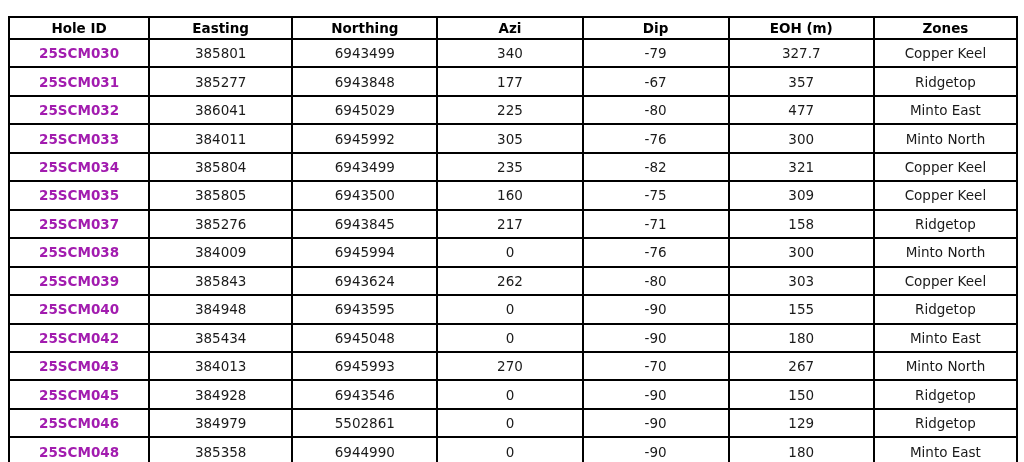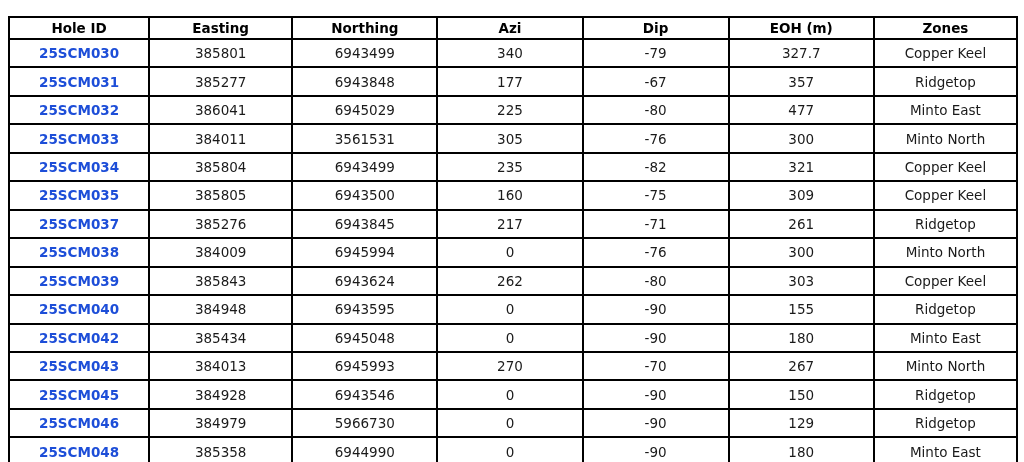--- a/index.html
+++ b/index.html
@@ -35,21 +35,21 @@
     padding: 2px 4px;
     overflow: hidden;
     white-space: nowrap;
   }
   table.drill-table th {
     font-weight: bold;
     color: #000000;
   }
   table.drill-table td.hole-id {
     font-weight: bold;
-    color: #1d4ed8;
+    color: #a21caf;
   }
   col.c-holeid  { width: 13.9%; }
   col.c-east    { width: 14.2%; }
   col.c-north   { width: 14.4%; }
   col.c-azi     { width: 14.4%; }
   col.c-dip     { width: 14.5%; }
   col.c-eoh     { width: 14.4%; }
   col.c-zones   { width: 14.2%; }
 </style>
 </head>
@@ -101,21 +101,21 @@
           <td>386041</td>
           <td>6945029</td>
           <td>225</td>
           <td>-80</td>
           <td>477</td>
           <td>Minto East</td>
         </tr>
         <tr>
           <td class="hole-id">25SCM033</td>
           <td>384011</td>
-          <td>3561531</td>
+          <td>6945992</td>
           <td>305</td>
           <td>-76</td>
           <td>300</td>
           <td>Minto North</td>
         </tr>
         <tr>
           <td class="hole-id">25SCM034</td>
           <td>385804</td>
           <td>6943499</td>
           <td>235</td>
@@ -131,21 +131,21 @@
           <td>-75</td>
           <td>309</td>
           <td>Copper Keel</td>
         </tr>
         <tr>
           <td class="hole-id">25SCM037</td>
           <td>385276</td>
           <td>6943845</td>
           <td>217</td>
           <td>-71</td>
-          <td>261</td>
+          <td>158</td>
           <td>Ridgetop</td>
         </tr>
         <tr>
           <td class="hole-id">25SCM038</td>
           <td>384009</td>
           <td>6945994</td>
           <td>0</td>
           <td>-76</td>
           <td>300</td>
           <td>Minto North</td>
@@ -191,21 +191,21 @@
           <td>384928</td>
           <td>6943546</td>
           <td>0</td>
           <td>-90</td>
           <td>150</td>
           <td>Ridgetop</td>
         </tr>
         <tr>
           <td class="hole-id">25SCM046</td>
           <td>384979</td>
-          <td>5966730</td>
+          <td>5502861</td>
           <td>0</td>
           <td>-90</td>
           <td>129</td>
           <td>Ridgetop</td>
         </tr>
         <tr>
           <td class="hole-id">25SCM048</td>
           <td>385358</td>
           <td>6944990</td>
           <td>0</td>

